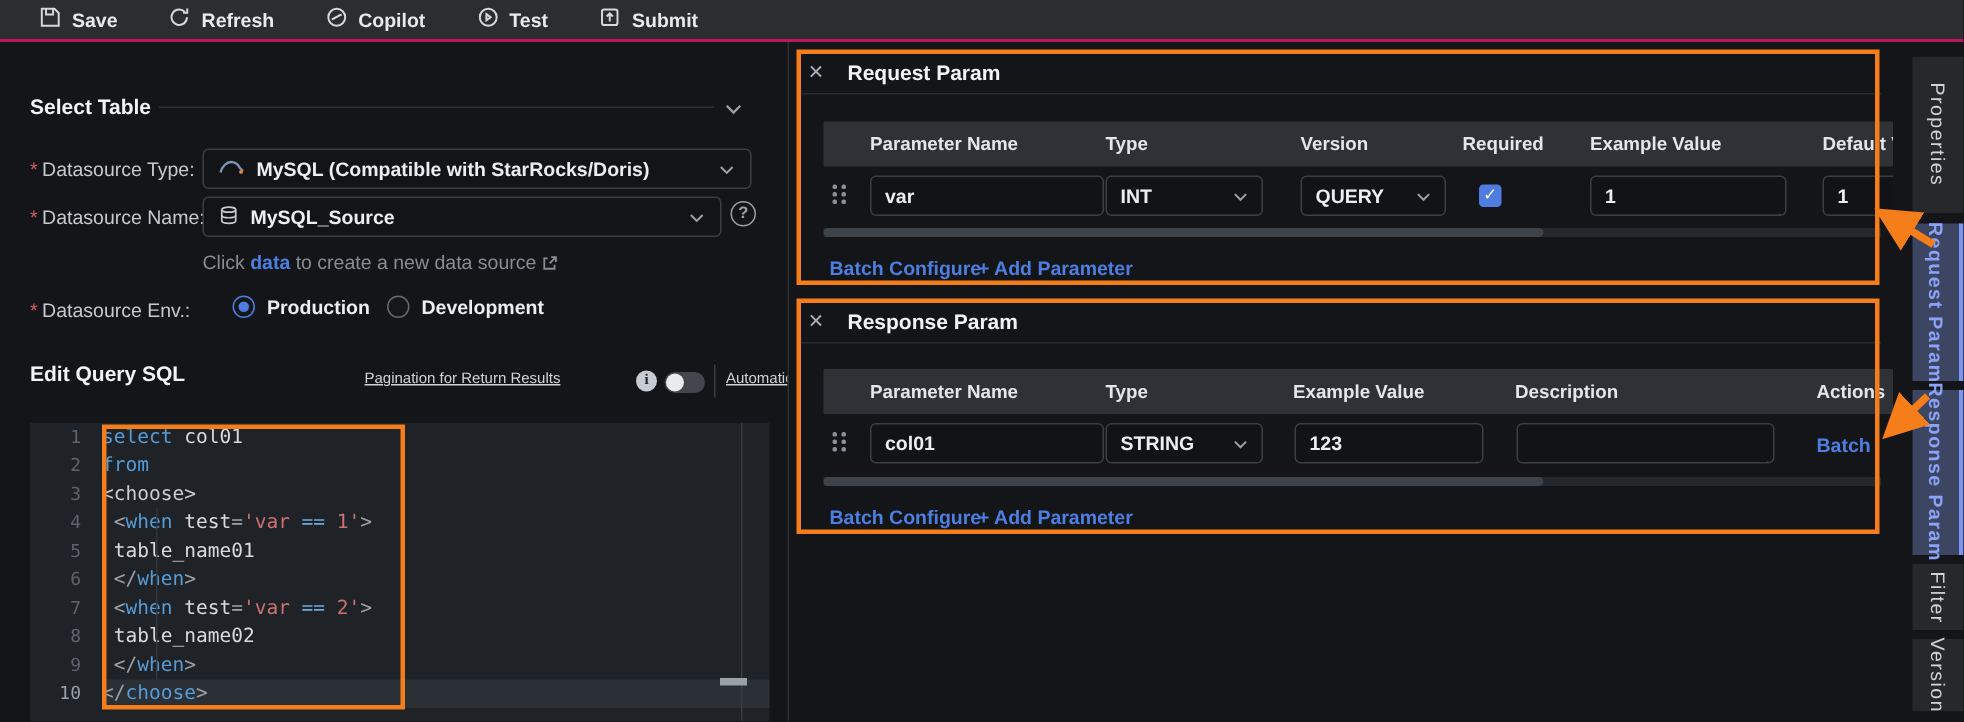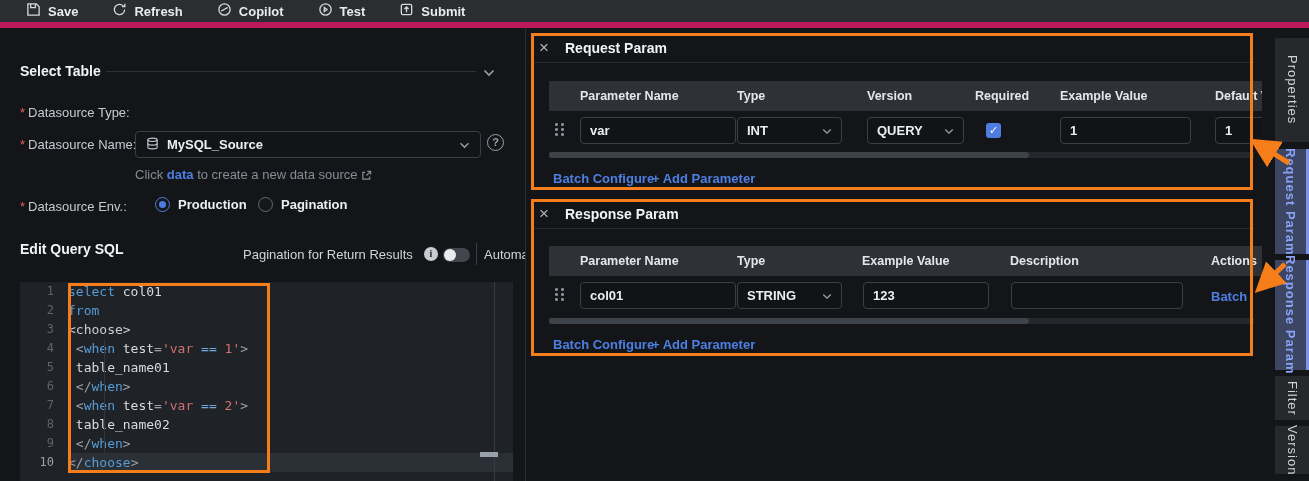--- a/index.html
+++ b/index.html
@@ -5,21 +5,21 @@
   * { margin:0; padding:0; box-sizing:border-box; }
   html,body { width:1309px; height:481px; overflow:hidden; }
   body {
     font-family:"Liberation Sans", sans-serif;
     background:#141518; color:#e6e8ea;
     position:relative; font-size:13px;
   }
   
   .toolbar {
     position:absolute; left:0; top:0; width:1309px; height:28px;
-    background:#2b2d30; border-bottom:6px solid #be185d;
+    background:#2b2d30; border-bottom:2px solid #be185d;
     display:flex; align-items:center; gap:34px; padding-left:26px;
   }
   .tb-btn { display:flex; align-items:center; gap:7px; color:#e8eaec; font-weight:700; font-size:13px; cursor:pointer; }
   .tb-btn svg { stroke:#d6d8da; fill:none; stroke-width:1.4; }
 
   
   .left-panel { position:absolute; left:0; top:29px; width:525px; height:452px; overflow:hidden; background:#141518; }
   .sec-title { position:absolute; font-size:14px; font-weight:700; color:#f2f3f5; }
   .hr-line { position:absolute; height:1px; background:#2e3134; }
   .chev { display:inline-block; }
@@ -36,21 +36,21 @@
   .helper { position:absolute; color:#878d95; font-size:13px; }
   .helper a { color:#4d7fe3; text-decoration:none; font-weight:700; }
   .ext-icon svg { stroke:#878d95; fill:none; stroke-width:1.3; vertical-align:-2px; }
 
   .radio-row { position:absolute; display:flex; align-items:center; gap:8px; cursor:pointer; }
   .radio-outer { width:15px; height:15px; border-radius:50%; border:1.6px solid #656b73; background:#15171a; display:flex; align-items:center; justify-content:center; }
   .radio-outer.sel { border-color:#4e7ce0; }
   .radio-dot { width:7px; height:7px; border-radius:50%; background:#4e7ce0; }
   .radio-lbl { color:#eceef0; font-weight:700; }
 
-  .pag-label { position:absolute; color:#d0d4d9; font-size:13px; }
+  .pag-label { position:absolute; color:#d0d4d9; font-size:10px;text-decoration:underline; }
   .info-icon { position:absolute; width:14px; height:14px; border-radius:50%; background:#c7ccd2; color:#23262a;
     font-size:10px; font-weight:700; text-align:center; line-height:14px; font-family:"Liberation Serif", serif; }
   .toggle { position:absolute; width:27px; height:14px; border-radius:7px; background:#43474d; cursor:pointer; }
   .toggle .knob { position:absolute; left:1px; top:1px; width:12px; height:12px; border-radius:50%; background:#e9ebed; }
   .vsep { position:absolute; width:1px; background:#3a3e44; }
 
   
   .editor {
     position:absolute; left:20px; top:282px; width:493px; height:199px;
     background:#1f2226; font-family:"DejaVu Sans Mono", monospace; font-size:13px;
@@ -151,20 +151,30 @@
 </div>
 
 <div class="left-panel">
   <div class="sec-title" style="left:20px; top:34px;">Select Table</div>
   <div class="hr-line" style="left:106px; top:42px; width:370px;"></div>
   <span class="chev" style="position:absolute; left:483px; top:36px;"><svg width="12" height="8" viewBox="0 0 12 8">
         <path d="M1.5 1.5L6 6l4.5-4.5"></path>
       </svg></span>
 
   <div class="f-label" style="left:20px; top:76px;"><span class="req-star">*</span><span>Datasource Type:</span></div>
+  <div class="selbox" style="left:135px; top:70px; width:366px;">
+    <span><svg width="17" height="12" viewBox="0 0 17 12">
+          <path d="M1 10c1-4 4-7 7-7s5 2 6 4l2 2" stroke="#7d93b0" stroke-width="1.6" fill="none"></path>
+          <circle cx="14.7" cy="9.6" r="1.3" fill="#e8883a"></circle>
+        </svg></span>
+    <span>MySQL (Compatible with StarRocks/Doris)</span>
+    <span class="chev"><svg width="11" height="7" viewBox="0 0 12 8">
+          <path d="M1.5 1.5L6 6l4.5-4.5"></path>
+        </svg></span>
+  </div>
 
   <div class="f-label" style="left:20px; top:108px;"><span class="req-star">*</span><span>Datasource Name:</span></div>
   <div class="selbox" style="left:135px; top:102px; width:346px;">
     <span><svg width="13" height="13" viewBox="0 0 14 14" fill="none" stroke="#c6cbd2" stroke-width="1.2">
           <ellipse cx="7" cy="3" rx="5" ry="1.8"></ellipse>
           <path d="M2 3v8c0 1 2.2 1.8 5 1.8s5-.8 5-1.8V3"></path>
           <path d="M2 7c0 1 2.2 1.8 5 1.8S12 8 12 7"></path>
         </svg></span>
     <span>MySQL_Source</span>
     <span class="chev"><svg width="11" height="7" viewBox="0 0 12 8">
@@ -183,21 +193,21 @@
 
   <div class="f-label" style="left:20px; top:170px;"><span class="req-star">*</span><span>Datasource Env.:</span></div>
   <div class="radio-row" style="left:155px; top:168px;">
     <span class="radio-outer sel">
         <span class="radio-dot"></span>
       </span>
     <span class="radio-lbl">Production</span>
   </div>
   <div class="radio-row" style="left:258px; top:168px;">
     <span class="radio-outer"></span>
-    <span class="radio-lbl">Pagination</span>
+    <span class="radio-lbl">Development</span>
   </div>
 
   <div class="sec-title" style="left:20px; top:212px;">Edit Query SQL</div>
   <div class="pag-label" style="left:243px; top:218px;">Pagination for Return Results</div>
   <div class="info-icon" style="left:424px; top:218px;">i</div>
   <div class="toggle" style="left:443px; top:219px;">
       <span class="knob"></span>
     </div>
   <div class="vsep" style="left:476px; top:214px; height:22px;"></div>
   <div class="pag-label" style="left:484px; top:218px; width:60px; white-space:nowrap; overflow:hidden;">Automatically</div>

